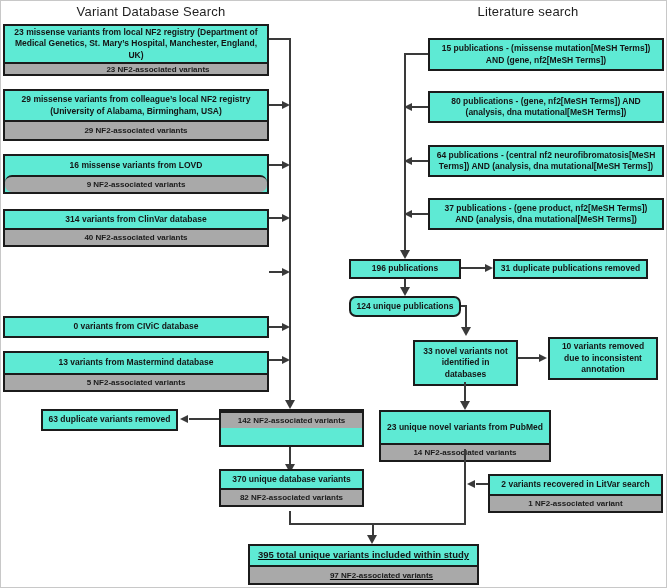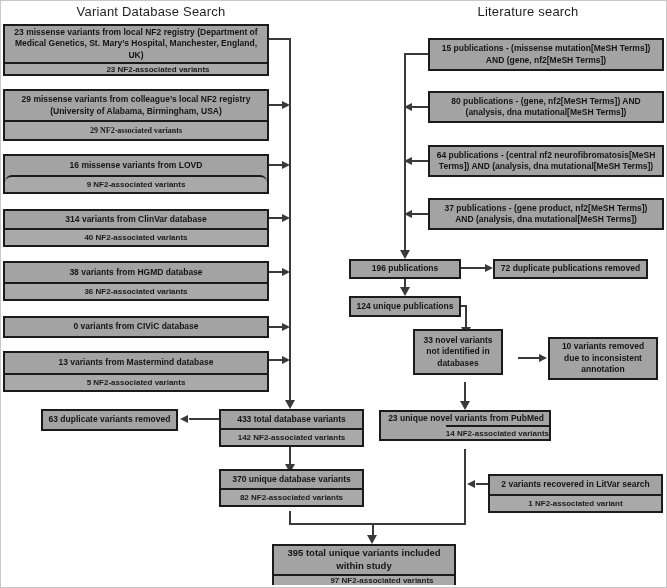--- a/index.html
+++ b/index.html
@@ -6,21 +6,21 @@
   #stage{
     position:relative;width:667px;height:588px;background:#ffffff;
     font-family:"Liberation Sans", sans-serif;
     border:1px solid #c8c8c8;box-sizing:border-box;overflow:hidden;
   }
   .title{
     position:absolute;text-align:center;font-size:13px;font-weight:500;
     color:#1f1f1f;letter-spacing:.2px;
   }
   .box{
-    position:absolute;background:#a3a3a3;border:2px solid #1b1b1b;
+    position:absolute;background:#5eead4;border:2px solid #1b1b1b;
     box-sizing:border-box;display:flex;flex-direction:column;
   }
   .bm{
     flex:1;display:flex;align-items:center;justify-content:center;
     text-align:center;font-weight:bold;font-size:8.5px;line-height:1.35;
     color:#151515;padding:1px 5px;
   }
   .bm.big{font-size:9.5px;}
   .bs{
     background:#a9a9a9;border-top:2px solid #1b1b1b;display:flex;
@@ -43,37 +43,33 @@
   <div class="title" style="left:30px;top:3px;width:240px;">Variant Database Search</div>
   <div class="title" style="left:407px;top:3px;width:240px;">Literature search</div>
 
   <div class="box" style="left:2px;top:23px;width:266px;height:52px;">
     <div class="bm">23 missense variants from local NF2 registry (Department of Medical Genetics, St. Mary’s Hospital, Manchester, England, UK)</div>
     <div class="bs" style="height:19px;padding-left:44px;">23 NF2-associated variants</div>
   </div>
 
   <div class="box" style="left:2px;top:88px;width:266px;height:52px;">
     <div class="bm">29 missense variants from colleague’s local NF2 registry (University of Alabama, Birmingham, USA)</div>
-    <div class="bs" style="height:19px;font-family:Liberation Serif, serif;">29 NF2-associated variants</div>
+    <div class="bs" style="height:19px;">29 NF2-associated variants</div>
   </div>
 
   <div class="box" style="left:2px;top:153px;width:266px;height:40px;">
     <div class="bm">16 missense variants from LOVD</div>
     <div class="bs" style="height:17px;border-radius:7px;">9 NF2-associated variants</div>
   </div>
 
   <div class="box" style="left:2px;top:208px;width:266px;height:38px;">
     <div class="bm">314 variants from ClinVar database</div>
     <div class="bs" style="height:17px;">40 NF2-associated variants</div>
   </div>
 
-  <div class="box" style="left:2px;top:260px;width:266px;height:40px;">
-    <div class="bm">38 variants from HGMD database</div>
-    <div class="bs" style="height:17px;">36 NF2-associated variants</div>
-  </div>
 
   <div class="box" style="left:2px;top:315px;width:266px;height:22px;">
     <div class="bm">0 variants from CIViC database</div>
   </div>
 
   <div class="box" style="left:2px;top:350px;width:266px;height:41px;">
     <div class="bm">13 variants from Mastermind database</div>
     <div class="bs" style="height:17px;">5 NF2-associated variants</div>
   </div>
 
@@ -94,21 +90,20 @@
   <div class="hl" style="left:268px;top:358px;width:13px;"></div>
   <div class="ar" style="left:281px;top:355px;"></div>
 
   <div class="box" style="left:40px;top:408px;width:137px;height:22px;">
     <div class="bm">63 duplicate variants removed</div>
   </div>
   <div class="hl" style="left:188px;top:417px;width:30px;"></div>
   <div class="al" style="left:179px;top:414px;"></div>
 
   <div class="box" style="left:218px;top:408px;width:145px;height:38px;">
-    <div class="bm">433 total database variants</div>
     <div class="bs" style="height:17px;">142 NF2-associated variants</div>
   </div>
 
   <div class="vl" style="left:288px;top:446px;height:18px;"></div>
   <div class="ad" style="left:284px;top:463px;"></div>
 
   <div class="box" style="left:218px;top:468px;width:145px;height:38px;">
     <div class="bm">370 unique database variants</div>
     <div class="bs" style="height:17px;">82 NF2-associated variants</div>
   </div>
@@ -137,61 +132,61 @@
   <div class="al" style="left:403px;top:156px;"></div>
   <div class="hl" style="left:411px;top:212px;width:16px;"></div>
   <div class="al" style="left:403px;top:209px;"></div>
 
   <div class="box" style="left:348px;top:258px;width:112px;height:20px;">
     <div class="bm">196 publications</div>
   </div>
   <div class="hl" style="left:460px;top:266px;width:24px;"></div>
   <div class="ar" style="left:484px;top:263px;"></div>
   <div class="box" style="left:492px;top:258px;width:155px;height:20px;">
-    <div class="bm">72 duplicate publications removed</div>
+    <div class="bm">31 duplicate publications removed</div>
   </div>
 
   <div class="vl" style="left:403px;top:278px;height:9px;"></div>
   <div class="ad" style="left:399px;top:286px;"></div>
-  <div class="box" style="left:348px;top:295px;width:112px;height:21px;">
+  <div class="box" style="left:348px;top:295px;width:112px;height:21px;border-radius:7px;">
     <div class="bm">124 unique publications</div>
   </div>
 
   <div class="hl" style="left:460px;top:304px;width:6px;"></div>
   <div class="vl" style="left:464px;top:304px;height:23px;"></div>
   <div class="ad" style="left:460px;top:326px;"></div>
 
-  <div class="box" style="left:412px;top:328px;width:90px;height:46px;">
+  <div class="box" style="left:412px;top:339px;width:105px;height:46px;">
     <div class="bm">33 novel variants not identified in databases</div>
   </div>
   <div class="hl" style="left:517px;top:356px;width:21px;"></div>
   <div class="ar" style="left:538px;top:353px;"></div>
   <div class="box" style="left:547px;top:336px;width:110px;height:43px;">
     <div class="bm">10 variants removed due to inconsistent annotation</div>
   </div>
 
   <div class="vl" style="left:463px;top:381px;height:20px;"></div>
   <div class="ad" style="left:459px;top:400px;"></div>
 
-  <div class="box" style="left:378px;top:409px;width:172px;height:31px;align-items:flex-end;">
+  <div class="box" style="left:378px;top:409px;width:172px;height:52px;">
     <div class="bm">23 unique novel variants from PubMed</div>
     <div class="bs" style="height:17px;">14 NF2-associated variants</div>
   </div>
 
   <div class="vl" style="left:463px;top:448px;height:76px;"></div>
 
   <div class="box" style="left:487px;top:473px;width:175px;height:39px;">
     <div class="bm">2 variants recovered in LitVar search</div>
     <div class="bs" style="height:17px;">1 NF2-associated variant</div>
   </div>
   <div class="hl" style="left:475px;top:482px;width:12px;"></div>
   <div class="al" style="left:466px;top:479px;"></div>
 
   <div class="hl" style="left:288px;top:522px;width:177px;"></div>
   <div class="vl" style="left:371px;top:524px;height:11px;"></div>
   <div class="ad" style="left:366px;top:534px;"></div>
 
-  <div class="box" style="left:271px;top:543px;width:184px;height:41px;">
+  <div class="box" style="left:247px;top:543px;width:231px;height:41px;text-decoration:underline;">
     <div class="bm big">395 total unique variants included within study</div>
     <div class="bs" style="height:18px;padding-left:36px;">97 NF2-associated variants</div>
   </div>
 
 </div>
 
 </body></html>

